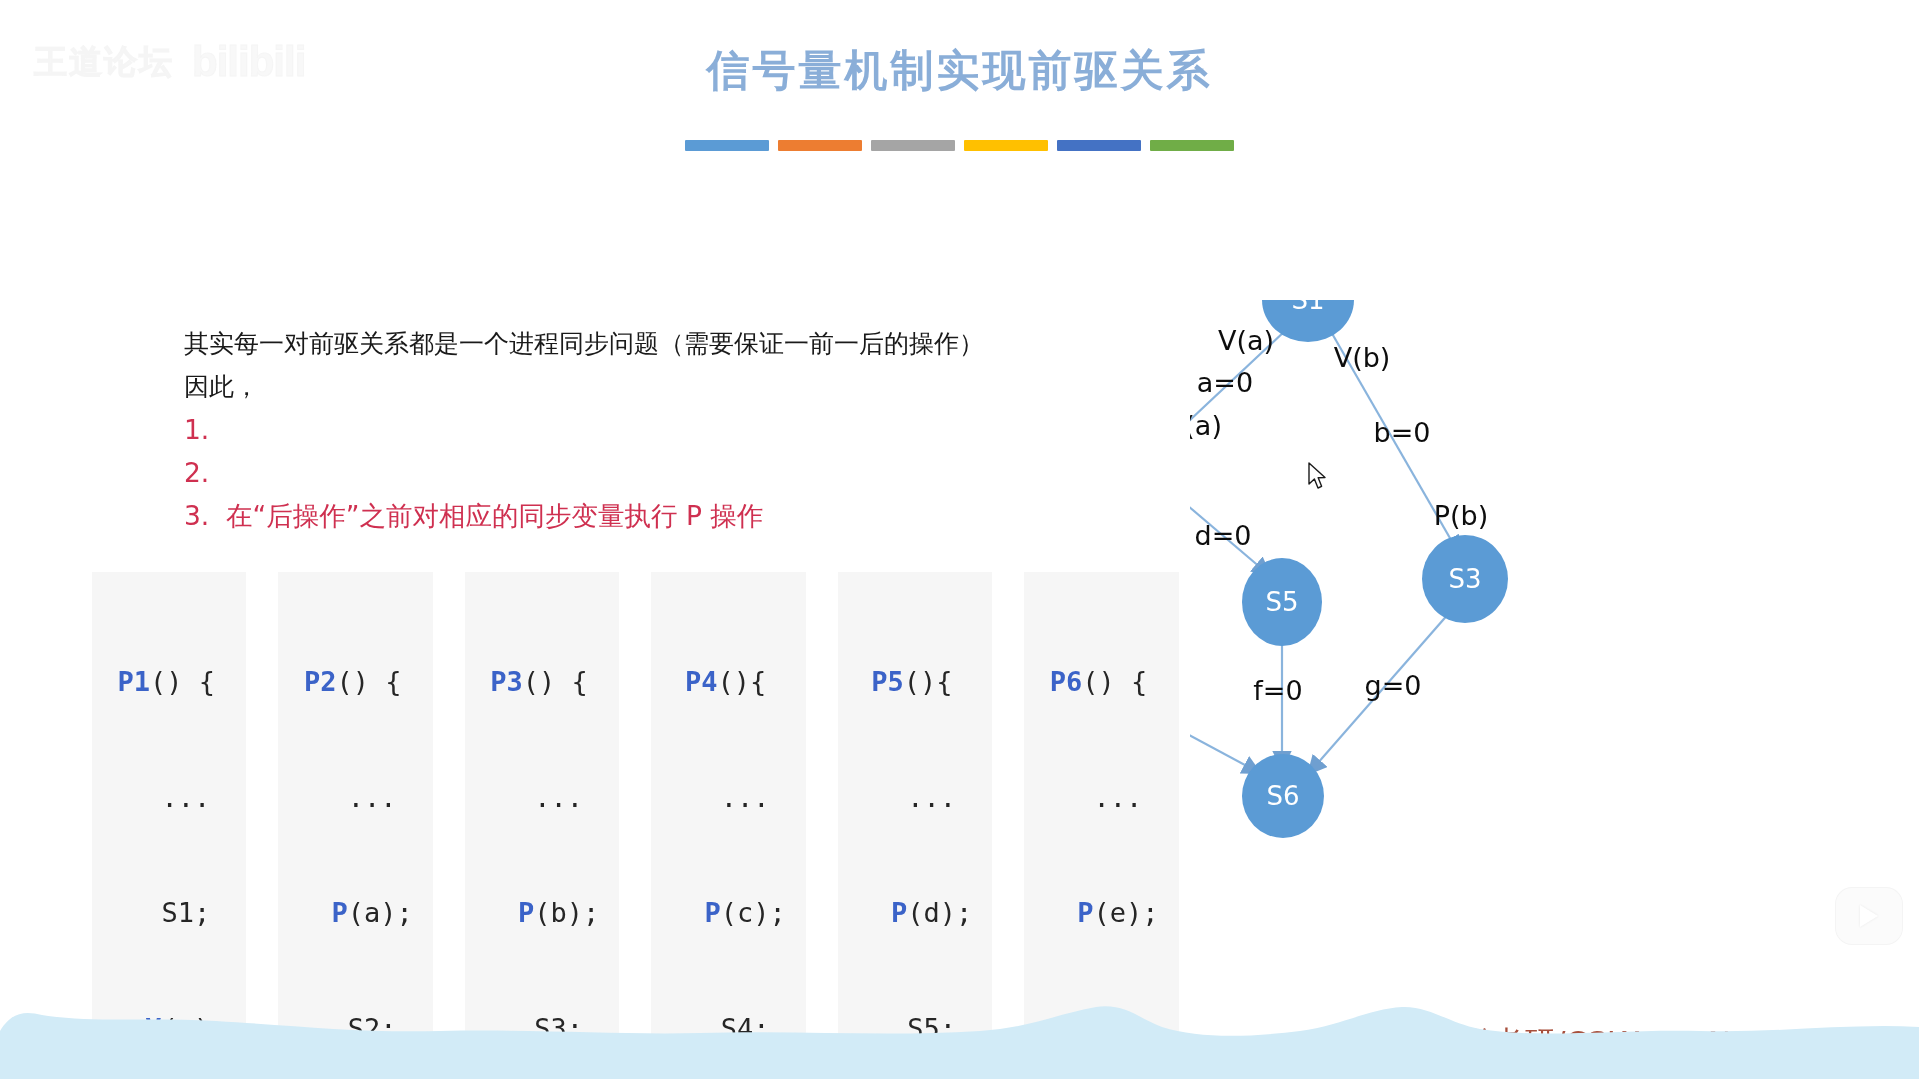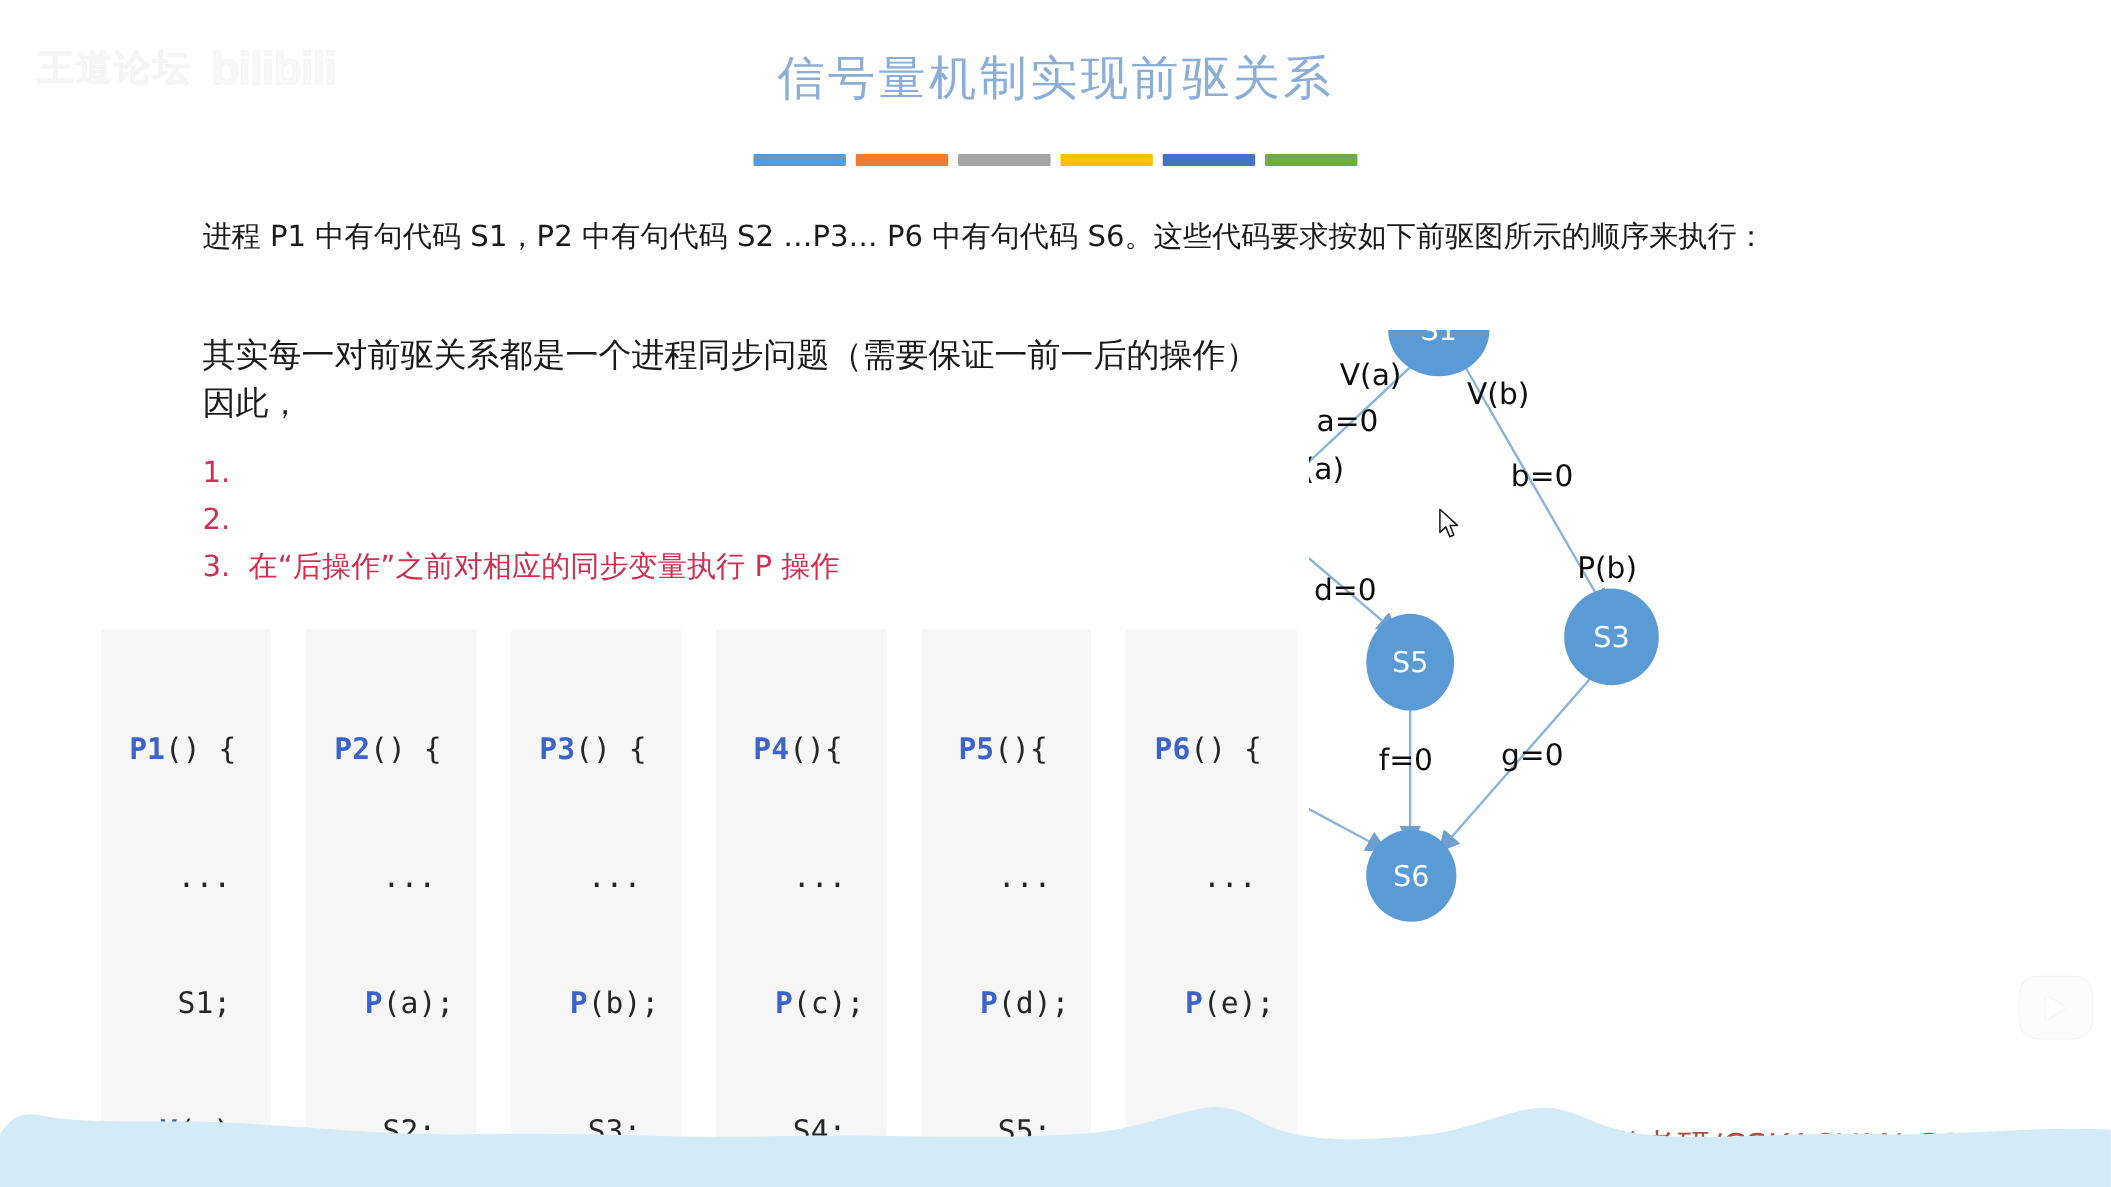--- a/index.html
+++ b/index.html
@@ -38,43 +38,43 @@
 
   
   #title {
     position: absolute; left: 0; top: 42px; width: 1919px;
     text-align: center;
   }
   #title .title-text {
     display: inline-block;
     font-family: "DejaVu Serif", "Liberation Serif", serif;
     font-size: 43px;
-    font-weight: 400;
+    font-weight: 700;
     color: #8aaed8;
     letter-spacing: 3px;
   }
   #title-bars {
     position: absolute; left: 0; top: 140px; width: 1919px;
     display: flex; justify-content: center; gap: 9px;
   }
   #title-bars .bar {
     width: 84px; height: 11px; border-radius: 1px;
   }
 
   
   #para1 {
     position: absolute; left: 184px; top: 192px; width: 1560px;
     font-family: "DejaVu Sans", "Liberation Sans", sans-serif;
     font-size: 26.5px; line-height: 47px;
     color: #1a1a1a;
   }
   #para2 {
-    position: absolute; left: 184px; top: 302px; width: 1200px;
-    font-family: "DejaVu Sans", "Liberation Sans", sans-serif;
-    font-size: 30px; line-height: 43px;
+    position: absolute; left: 184px; top: 322px; width: 1200px;
+    font-family: "DejaVu Sans", "Liberation Sans", sans-serif;
+    font-size: 25px; line-height: 43px;
     color: #1a1a1a;
   }
   #rules {
     position: absolute; left: 184px; top: 408px; width: 1100px;
     font-family: "DejaVu Sans", "Liberation Sans", sans-serif;
     font-size: 26.5px; line-height: 43px;
   }
   #rules .rule { display: flex; color: #cf3050; }
   #rules .rule .num { width: 42px; flex: none; }
   #rules .rule.mixed .lead { color: #1a1a1a; }
@@ -159,21 +159,20 @@
   </div>
   <div id="title-bars">
     <span class="bar" style="background:#5B9BD5"></span>
     <span class="bar" style="background:#ED7D31"></span>
     <span class="bar" style="background:#A5A5A5"></span>
     <span class="bar" style="background:#FFC000"></span>
     <span class="bar" style="background:#4472C4"></span>
     <span class="bar" style="background:#70AD47"></span>
   </div>
 
-  <div id="para1">进程 P1 中有句代码 S1，P2 中有句代码 S2 …P3… P6 中有句代码 S6。这些代码要求按如下前驱图所示的顺序来执行：</div>
 
   <div id="para2">
     <div>其实每一对前驱关系都是一个进程同步问题（需要保证一前一后的操作）</div>
     <div>因此，</div>
   </div>
 
   <div id="rules">
     <div class="rule mixed">
       <span class="num">1.</span>
     </div>

